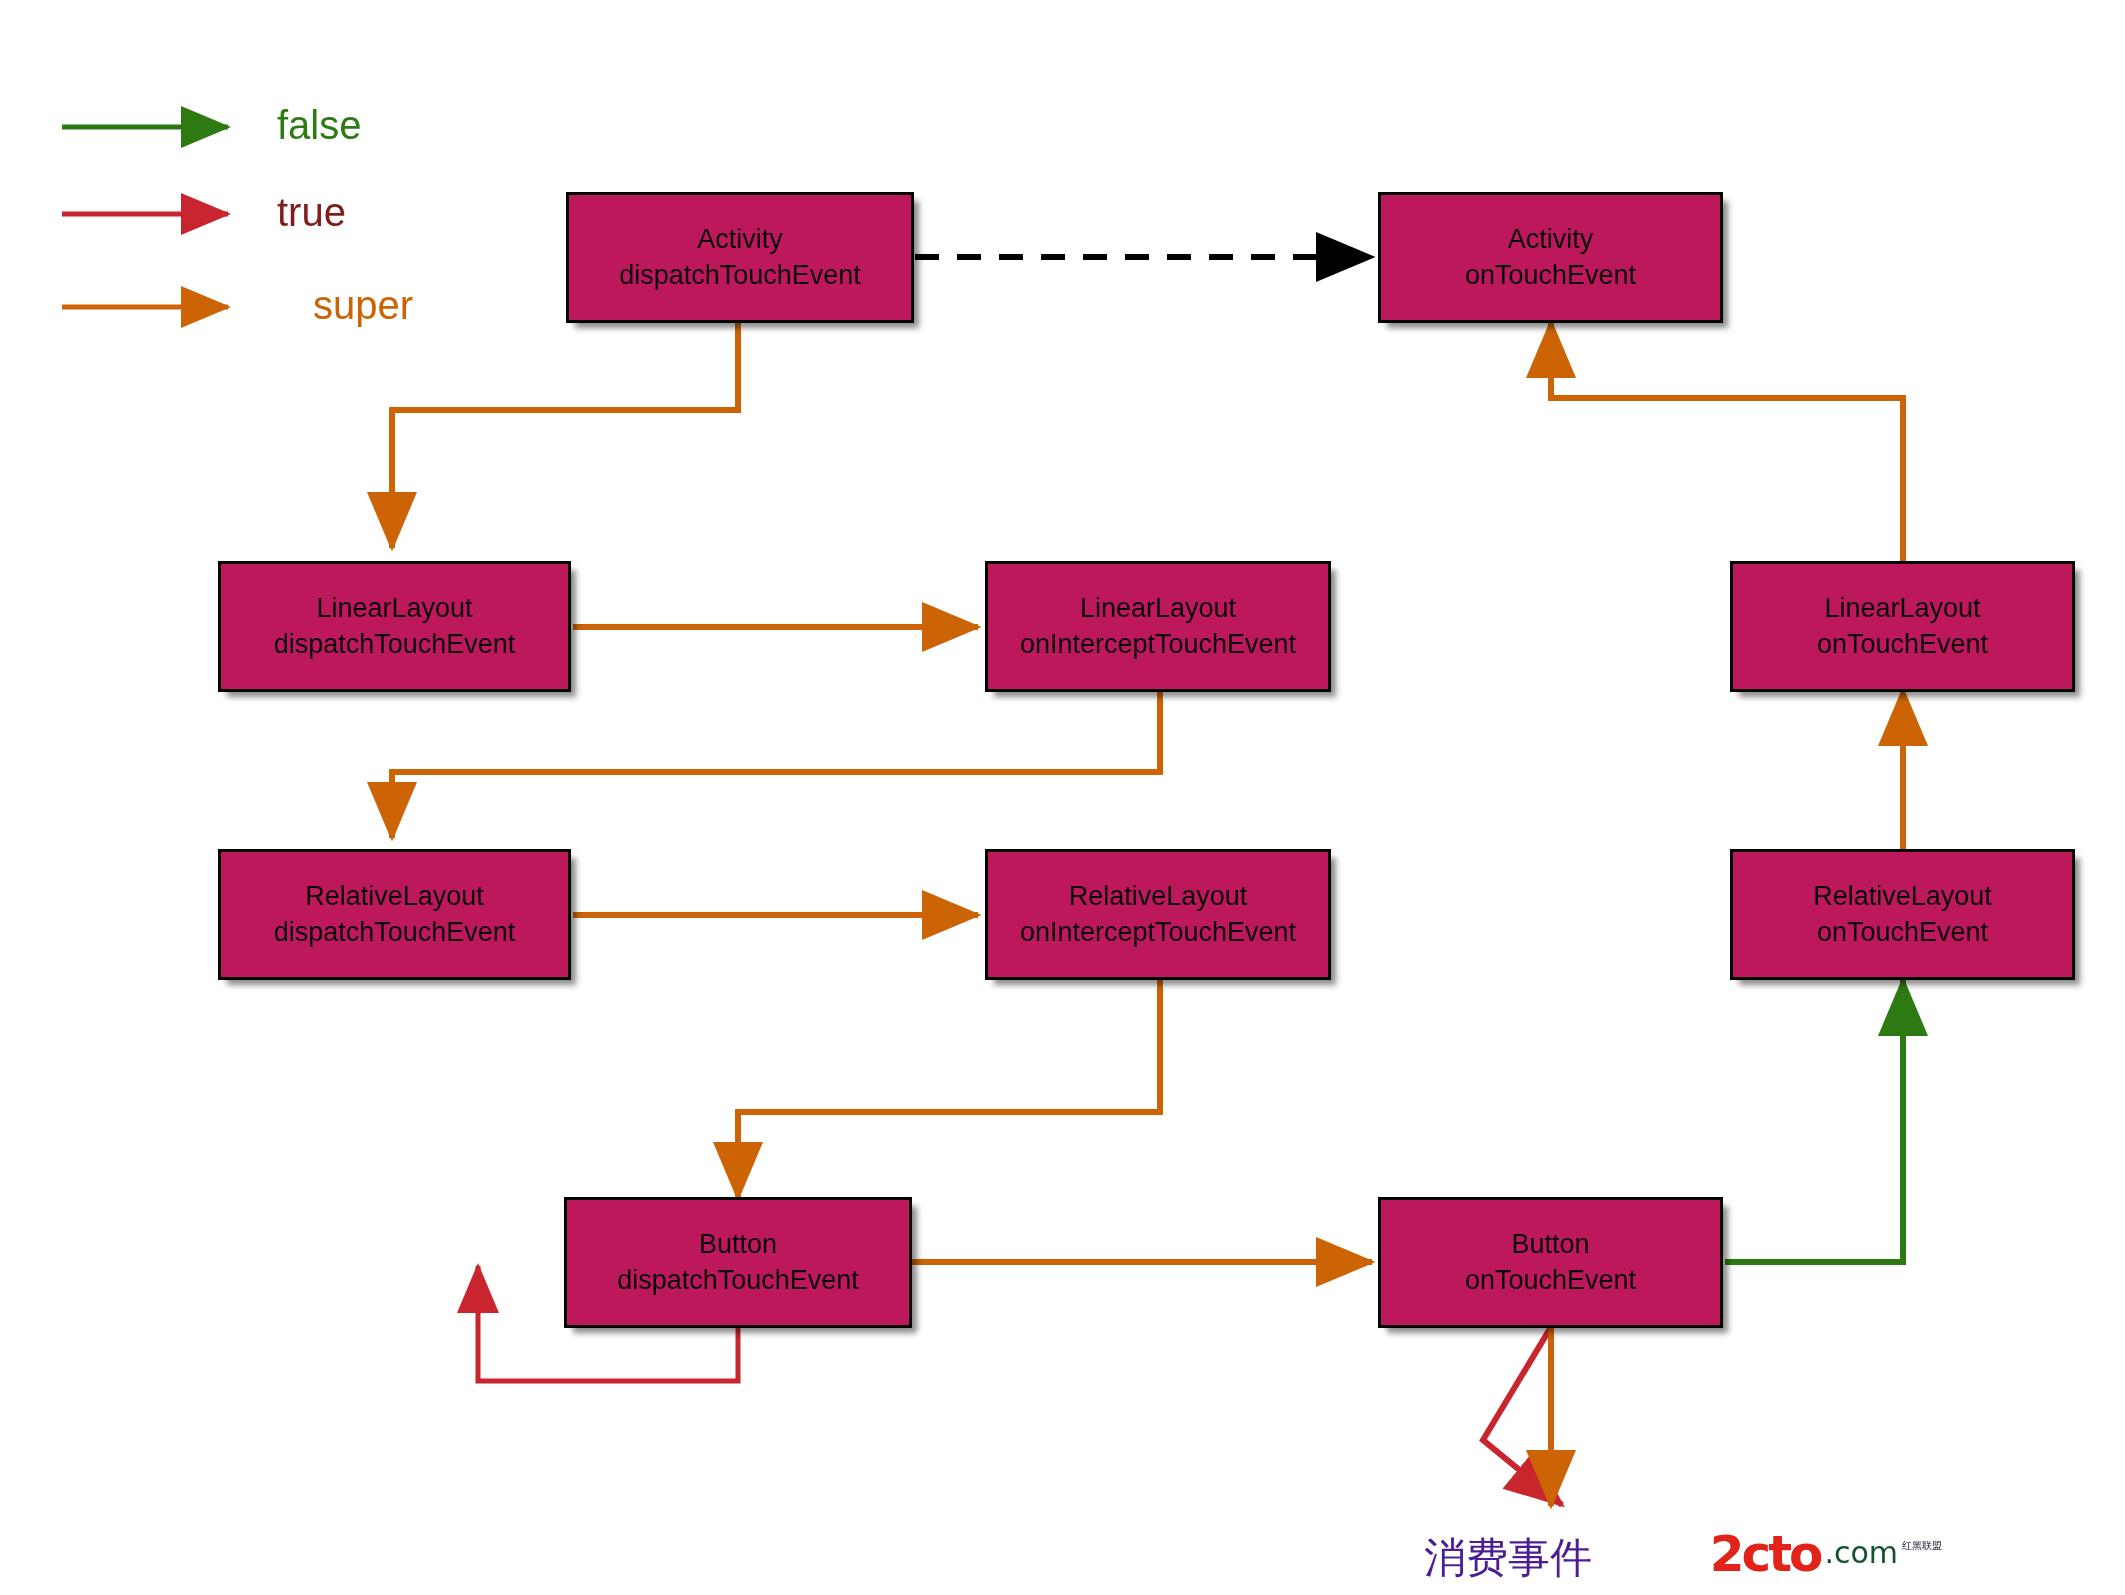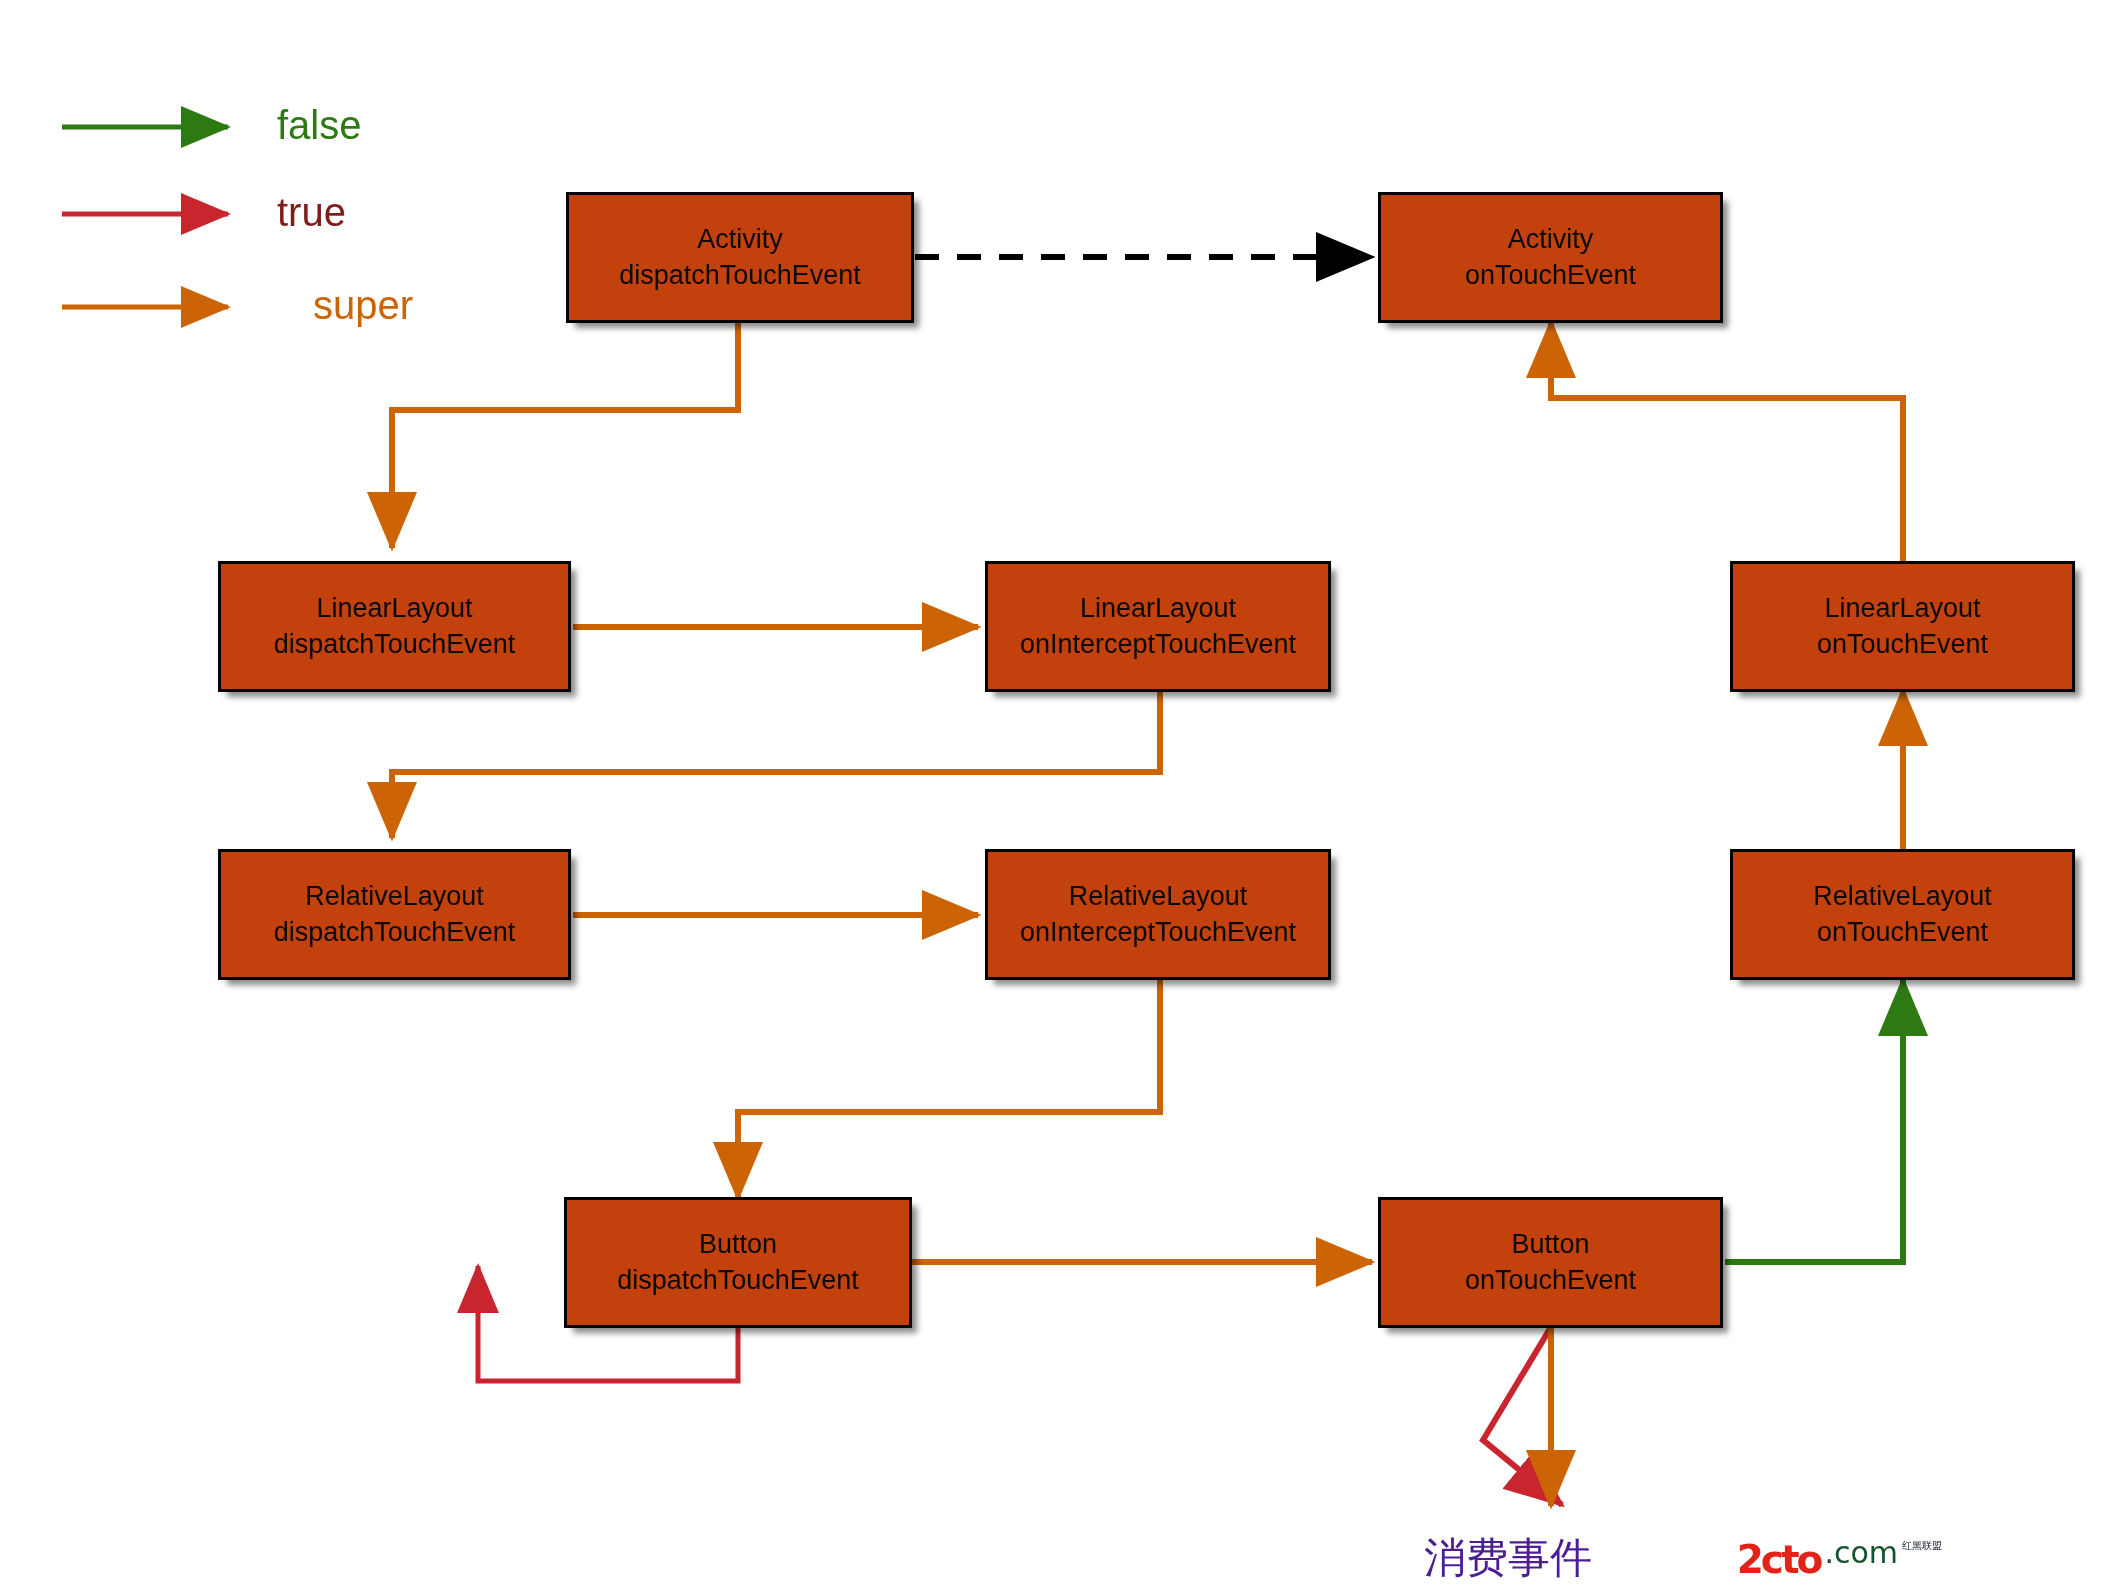--- a/index.html
+++ b/index.html
@@ -21,21 +21,21 @@
     height: 1595px;
   }
   svg.layer {
     position: absolute;
     left: 0; top: 0;
     width: 2125px;
     height: 1595px;
   }
   .node {
     position: absolute;
-    background: #c2410c;
+    background: #be185d;
     border: 3px solid #000000;
     box-sizing: border-box;
     display: flex;
     flex-direction: column;
     align-items: center;
     justify-content: center;
     box-shadow: 7px 7px 6px -2px rgba(0,0,0,0.45);
     font-size: 27px;
     line-height: 1.32;
     color: #0a0a0a;
@@ -59,21 +59,21 @@
   .wm {
     position: absolute;
     right: 24px;
     bottom: 18px;
     display: flex;
     align-items: flex-end;
     gap: 4px;
   }
   .wm-main {
     font-family: "DejaVu Sans", sans-serif;
-    font-size: 39px;
+    font-size: 50px;
     font-weight: bold;
     color: #e2231a;
     letter-spacing: -3px;
     line-height: 0.9;
   }
   .wm-dot {
     font-family: "DejaVu Sans", sans-serif;
     font-size: 30px;
     font-weight: normal;
     color: #14532d;

